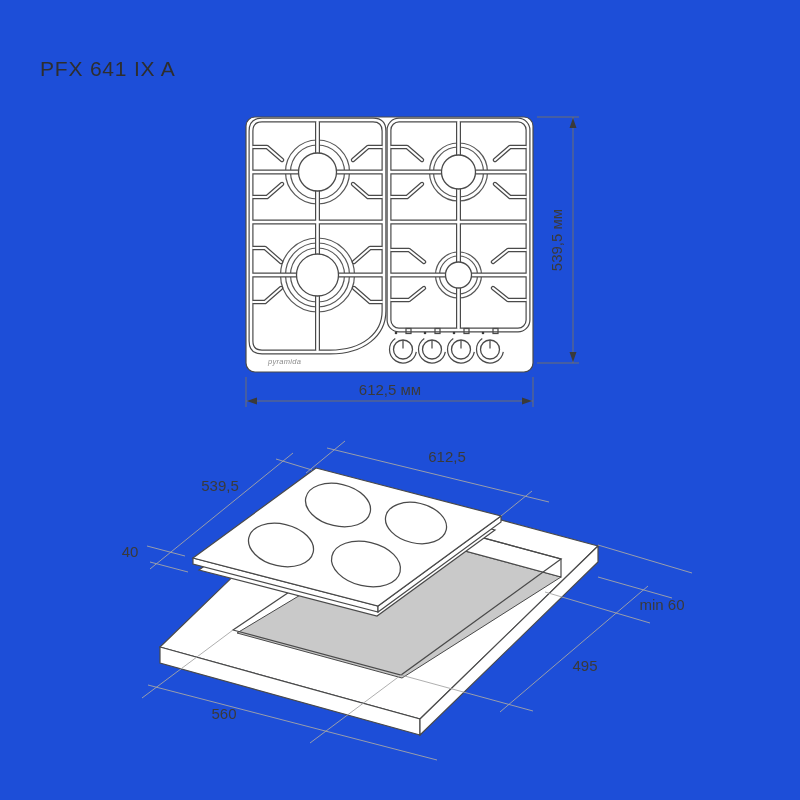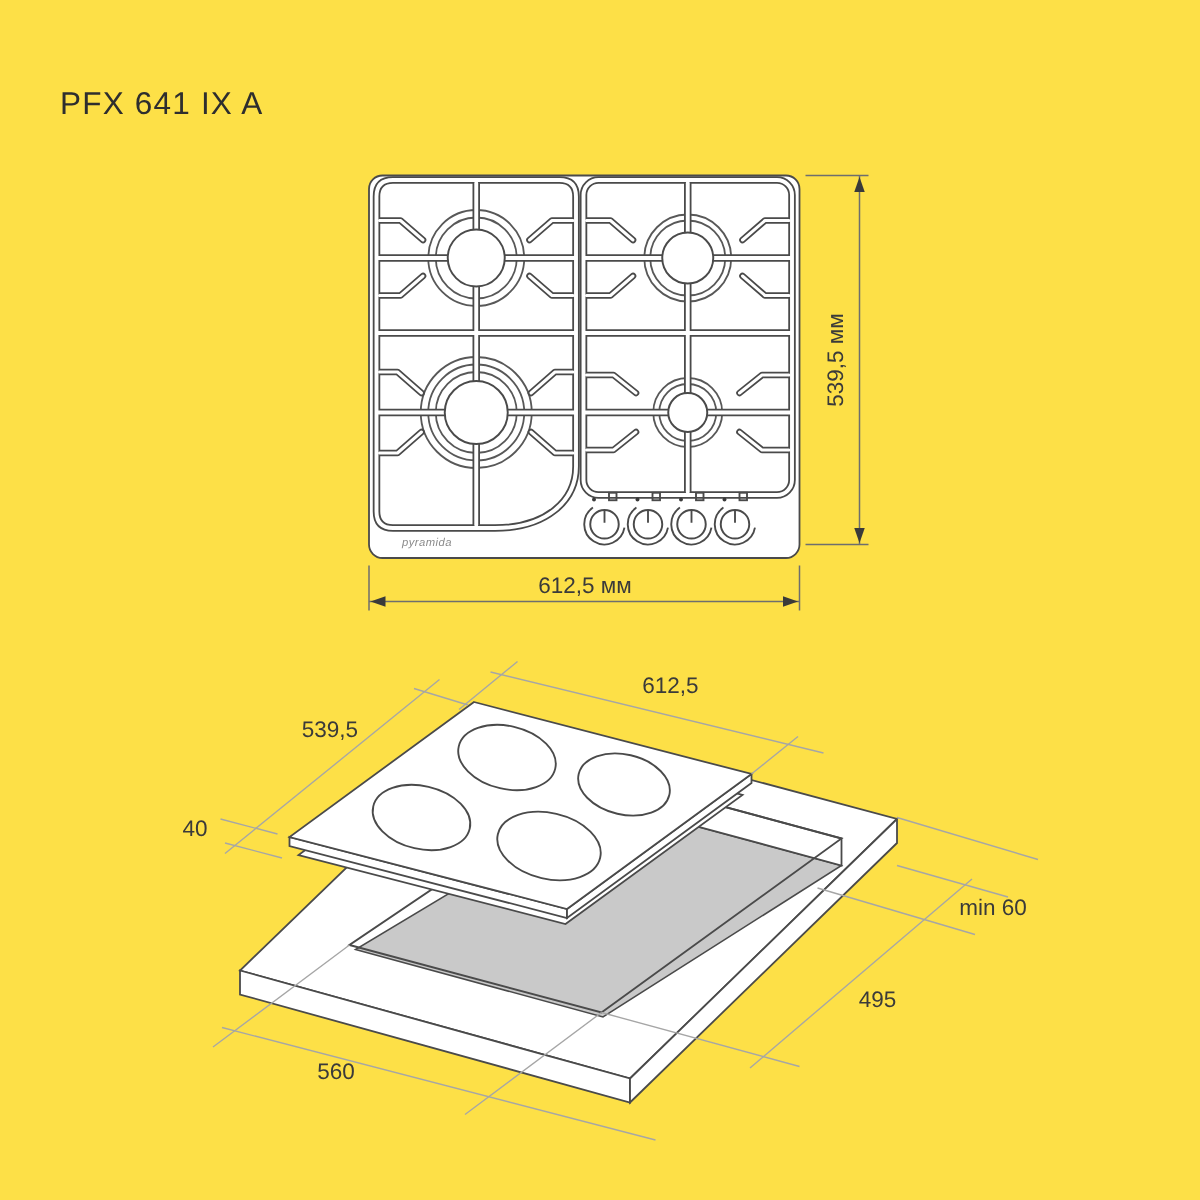--- a/index.html
+++ b/index.html
@@ -1,16 +1,16 @@
 <!DOCTYPE html>
 <html><head>
 <meta charset="utf-8">
 <style>
   html,body{margin:0;padding:0;background:#ffffff;}
-  #page{width:800px;height:800px;background:#fde047;position:relative;font-family:"Liberation Sans",sans-serif;}
+  #page{width:800px;height:800px;background:#1d4ed8;position:relative;font-family:"Liberation Sans",sans-serif;}
   svg{display:block;}
   svg text{font-family:"Liberation Sans",sans-serif;fill:#3a3a3a;}
   .title{font-size:21px;letter-spacing:.8px;fill:#2e2e2e;font-weight:500;}
   .dimtext{font-size:15px;}
   .logo{font-size:7.5px;fill:#8a8a8a;font-style:italic;letter-spacing:.3px;}
   .line{stroke:#4a4a4a;stroke-width:1.25;fill:none;}
   .lineF{stroke:#4a4a4a;stroke-width:1.2;fill:#ffffff;}
   .thin{stroke:#a6a6a6;stroke-width:.9;fill:none;}
   .dimline{stroke:#6e6e6e;stroke-width:1;fill:none;}
   .arrow{fill:#3a3a3a;stroke:none;}

